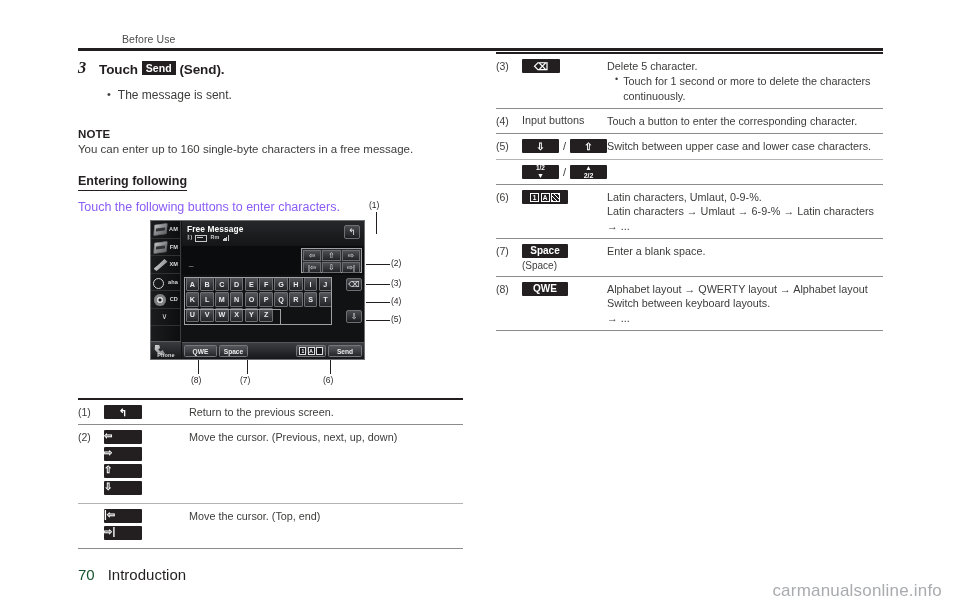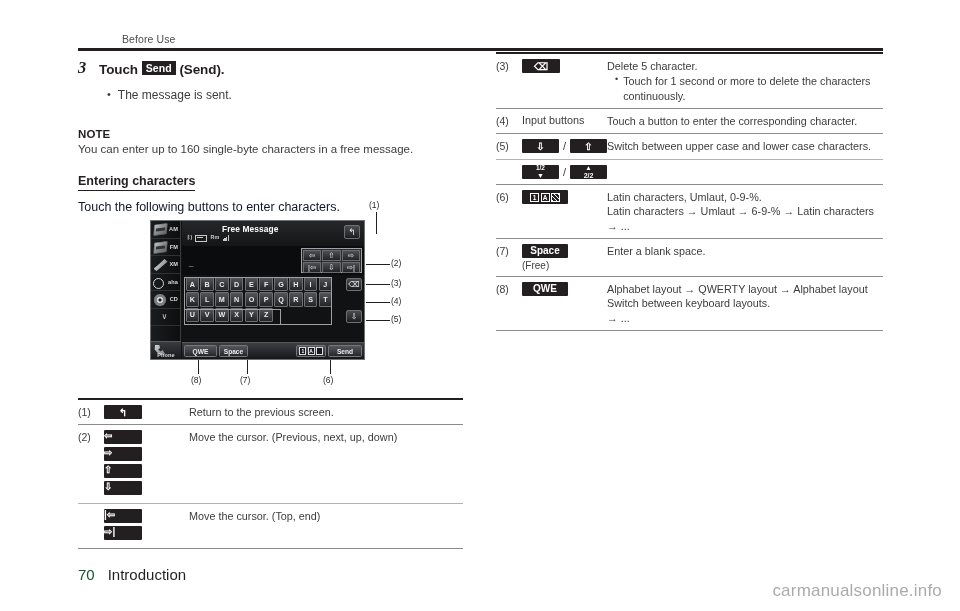--- a/index.html
+++ b/index.html
@@ -107,21 +107,21 @@
     font-size: 12.5px;
     font-weight: bold;
     color: #231f20;
     display: inline-block;
     border-bottom: 1.6px solid #231f20;
     padding-bottom: 1.5px;
   }
   .subhead-body {
     margin-top: 9px;
     font-size: 12.5px;
-    color: #0f172a;
+    color: #8b5cf6;
   }
 
   
   .figure {
     position: absolute;
     left: 150px;
     top: 220px;
     width: 215px;
     height: 140px;
   }
@@ -227,21 +227,20 @@
     height: 25px;
     background: linear-gradient(to bottom,#26272a,#141517);
     box-sizing: border-box;
     padding: 2.5px 0 0 5px;
   }
   .dev-title-text {
     font-size: 8.4px;
     font-weight: bold;
     color: #ffffff;
     letter-spacing: 0.1px;
-    margin-left: 35px;
   }
   .dev-status {
     margin-top: 1px;
     display: flex;
     align-items: center;
     gap: 3px;
   }
   .st-item {
     font-size: 5.4px;
     color: #c8cacc;
@@ -543,21 +542,21 @@
       </div>
     </div>
     <div class="bullet-row">
       <span class="bullet-dot">•</span>
       <span>The message is sent.</span>
     </div>
 
     <div class="note-title">NOTE</div>
     <div class="note-body">You can enter up to 160 single-byte characters in a free message.</div>
 
-    <div class="subhead">Entering characters</div>
+    <div class="subhead">Entering following</div>
     <div class="subhead-body">Touch the following buttons to enter characters.</div>
   </div>
 
   <div class="figure">
     <div class="device">
 
       <div class="rail">
         <div class="rail-item">
           <span class="rail-ico ico-cassette"></span>
           <span class="rail-label">AM</span>
@@ -814,21 +813,21 @@
         <div>→ ...</div>
       </div>
     </div>
 
     <div class="rule-thin"></div>
 
     <div class="trow">
       <div class="c-idx">(7)</div>
       <div class="c-btn">
         <span class="btnimg wide">Space</span>
-        <span class="btn-sub">(Free)</span>
+        <span class="btn-sub">(Space)</span>
       </div>
       <div class="c-desc">Enter a blank space.</div>
     </div>
 
     <div class="rule-thin"></div>
 
     <div class="trow">
       <div class="c-idx">(8)</div>
       <div class="c-btn">
         <span class="btnimg wide">QWE</span>

